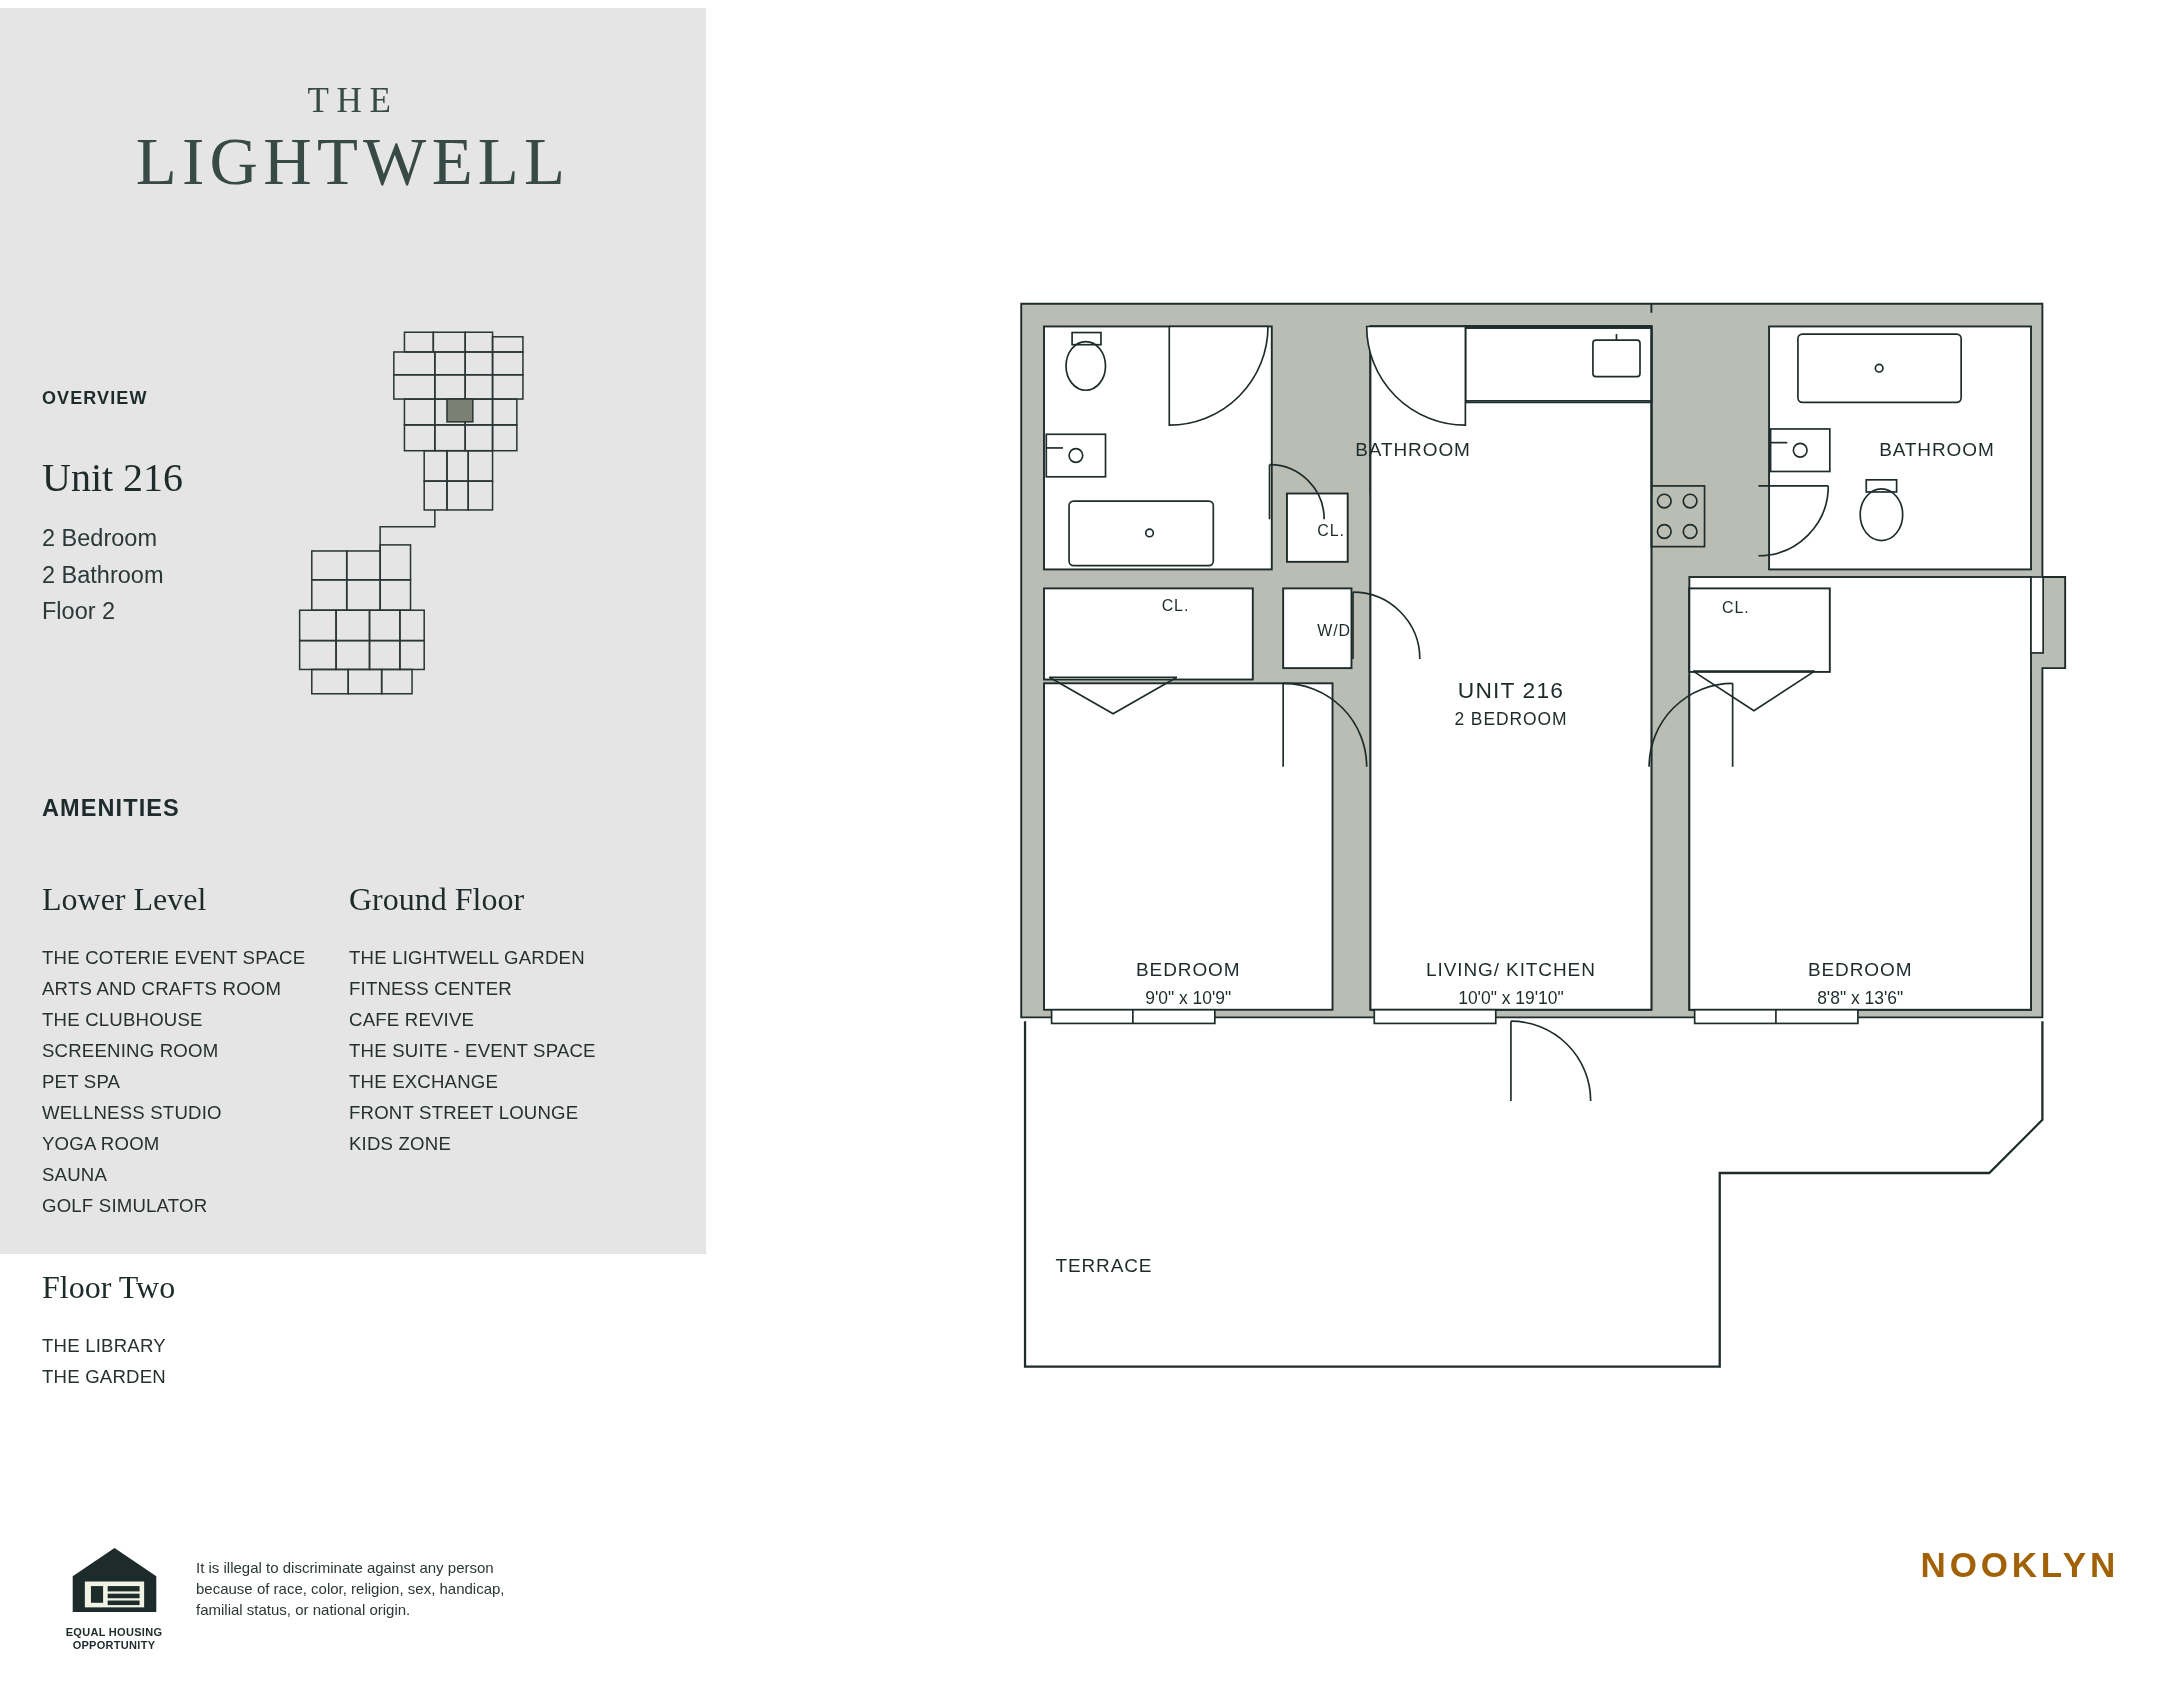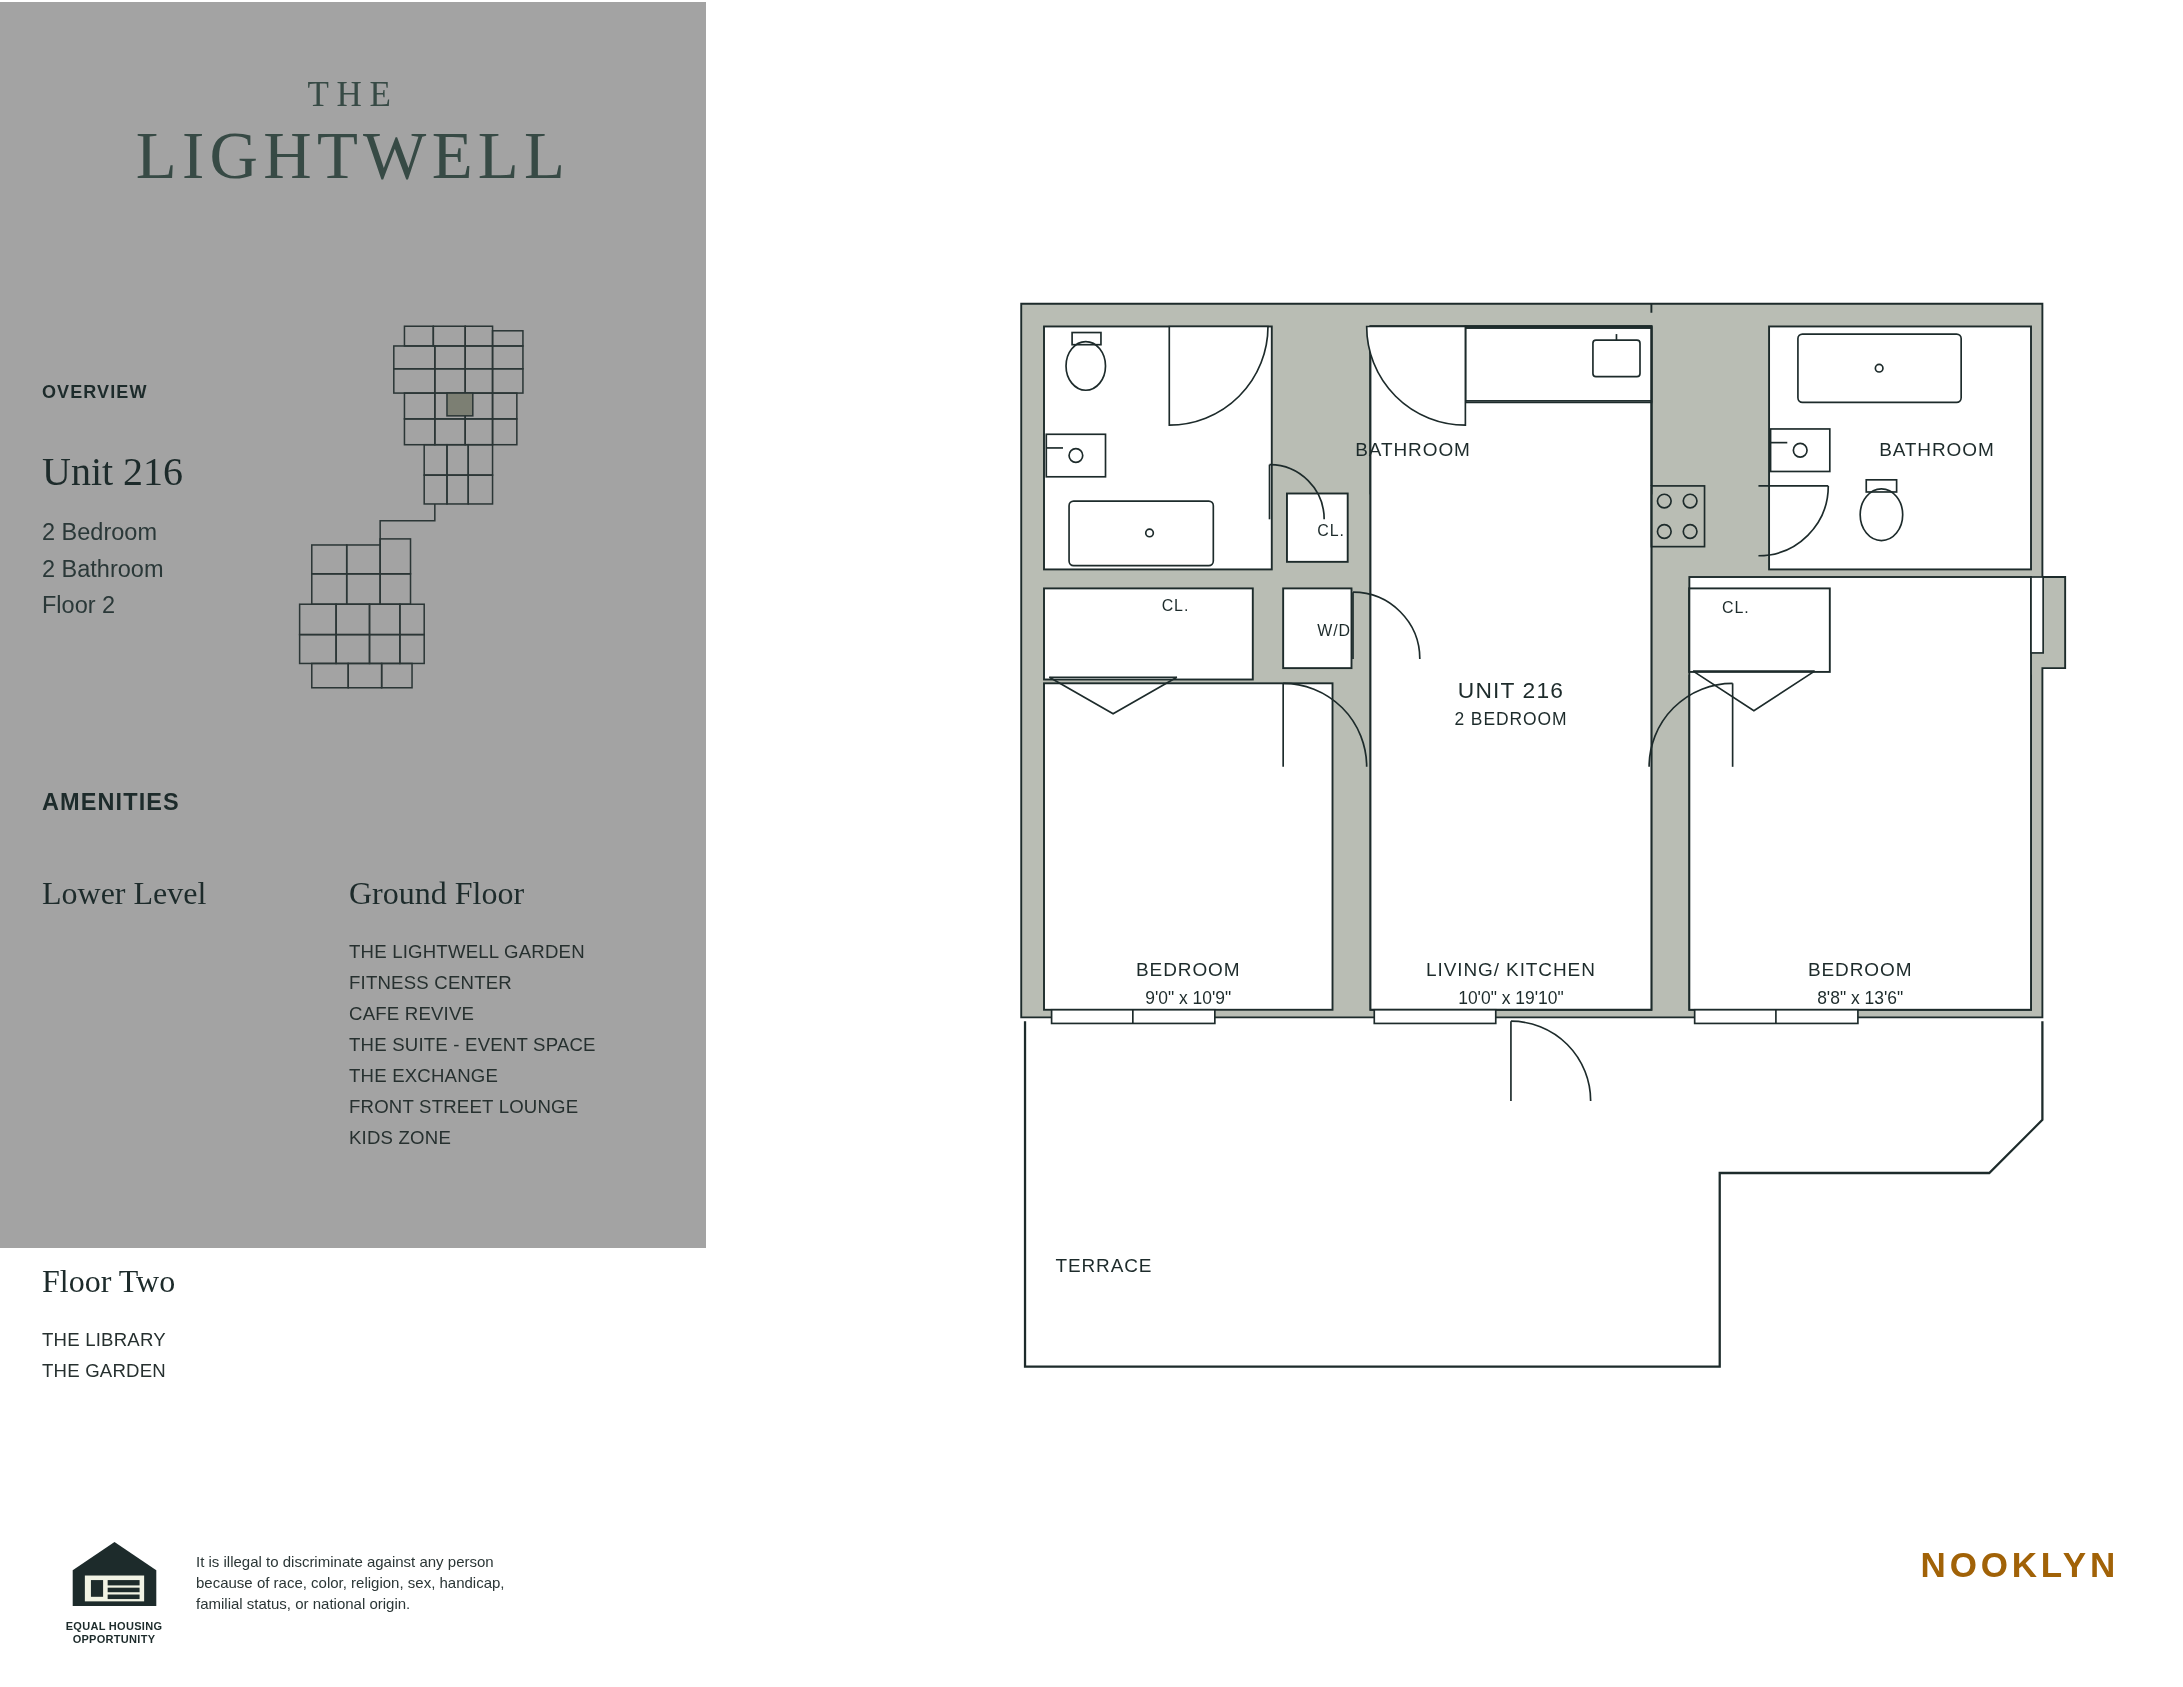--- a/index.html
+++ b/index.html
@@ -8,23 +8,23 @@
     width: 2183px; height: 1687px;
     background: #ffffff;
     font-family: "Liberation Sans", sans-serif;
     color: #1d2b2b;
     position: relative;
     overflow: hidden;
   }
 
   
   #left-panel {
-    position: absolute; left:0; top:2px;
+    position: absolute; left:0; top:8px;
     width: 706px; height: 1246px;
-    background: #a3a3a3;
+    background: #e5e5e5;
   }
 
   #brand { position:absolute; left:0; top:73px; width:706px; text-align:center; }
   #brand .the {
     font-family: "Liberation Serif", serif;
     font-size: 35px; letter-spacing: 7.6px; color:#374a45;
     font-weight: 400;
   }
   #brand .lightwell {
     font-family: "Liberation Serif", serif;
@@ -158,20 +158,31 @@
         <rect x="78" y="456" width="44" height="32"></rect>
         <rect x="122" y="456" width="40" height="32"></rect>
       </g>
     </svg>
   </div>
 
   <div id="amenities-heading">AMENITIES</div>
 
   <div class="amen-col" id="col-lower">
     <h3>Lower Level</h3>
+    <ul>
+      <li>THE COTERIE EVENT SPACE</li>
+      <li>ARTS AND CRAFTS ROOM</li>
+      <li>THE CLUBHOUSE</li>
+      <li>SCREENING ROOM</li>
+      <li>PET SPA</li>
+      <li>WELLNESS STUDIO</li>
+      <li>YOGA ROOM</li>
+      <li>SAUNA</li>
+      <li>GOLF SIMULATOR</li>
+    </ul>
   </div>
 
   <div class="amen-col" id="col-ground">
     <h3>Ground Floor</h3>
     <ul>
       <li>THE LIGHTWELL GARDEN</li>
       <li>FITNESS CENTER</li>
       <li>CAFE REVIVE</li>
       <li>THE SUITE - EVENT SPACE</li>
       <li>THE EXCHANGE</li>

